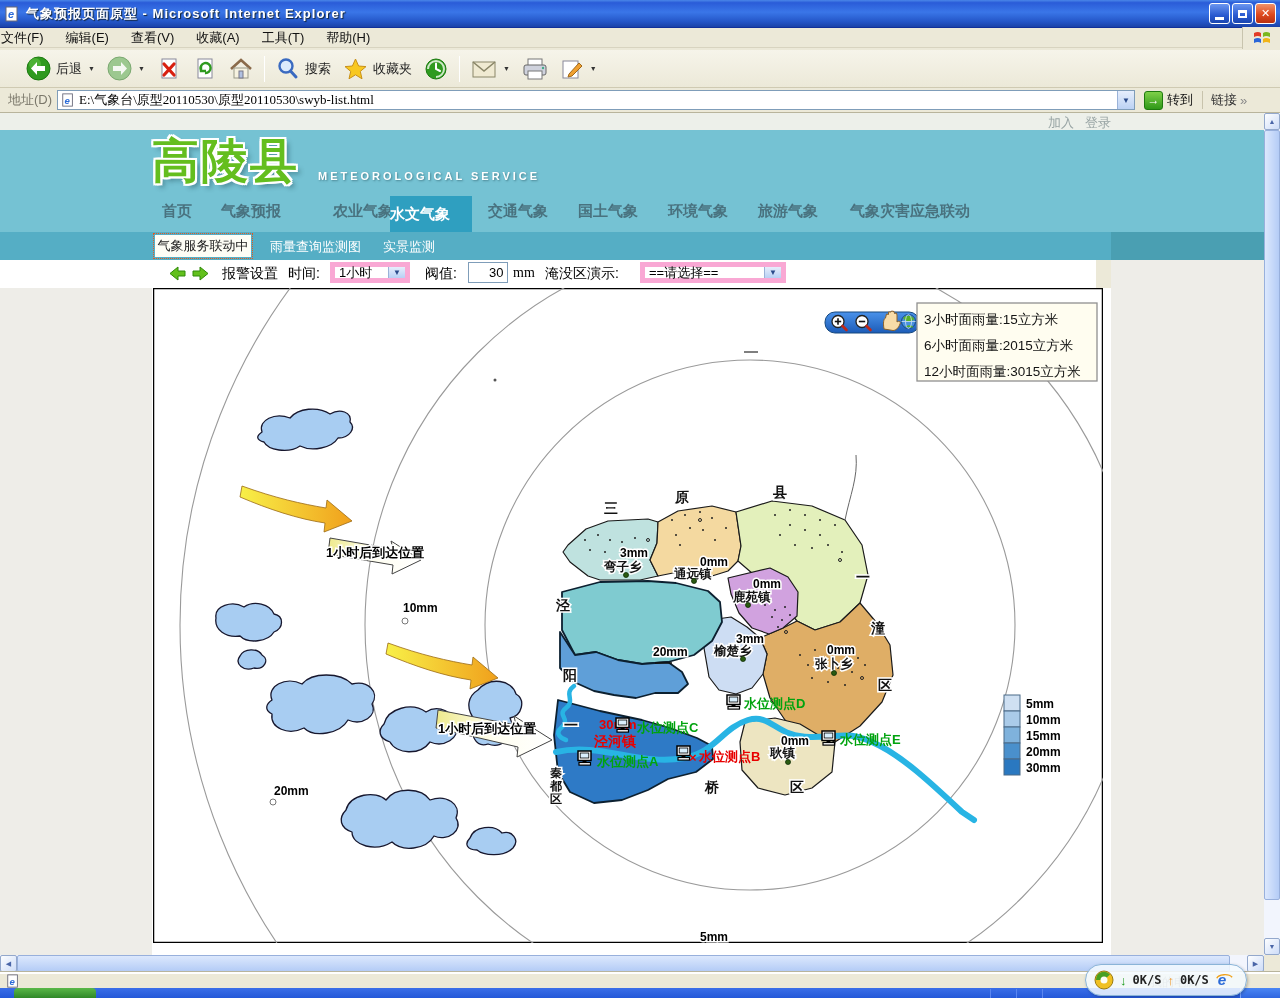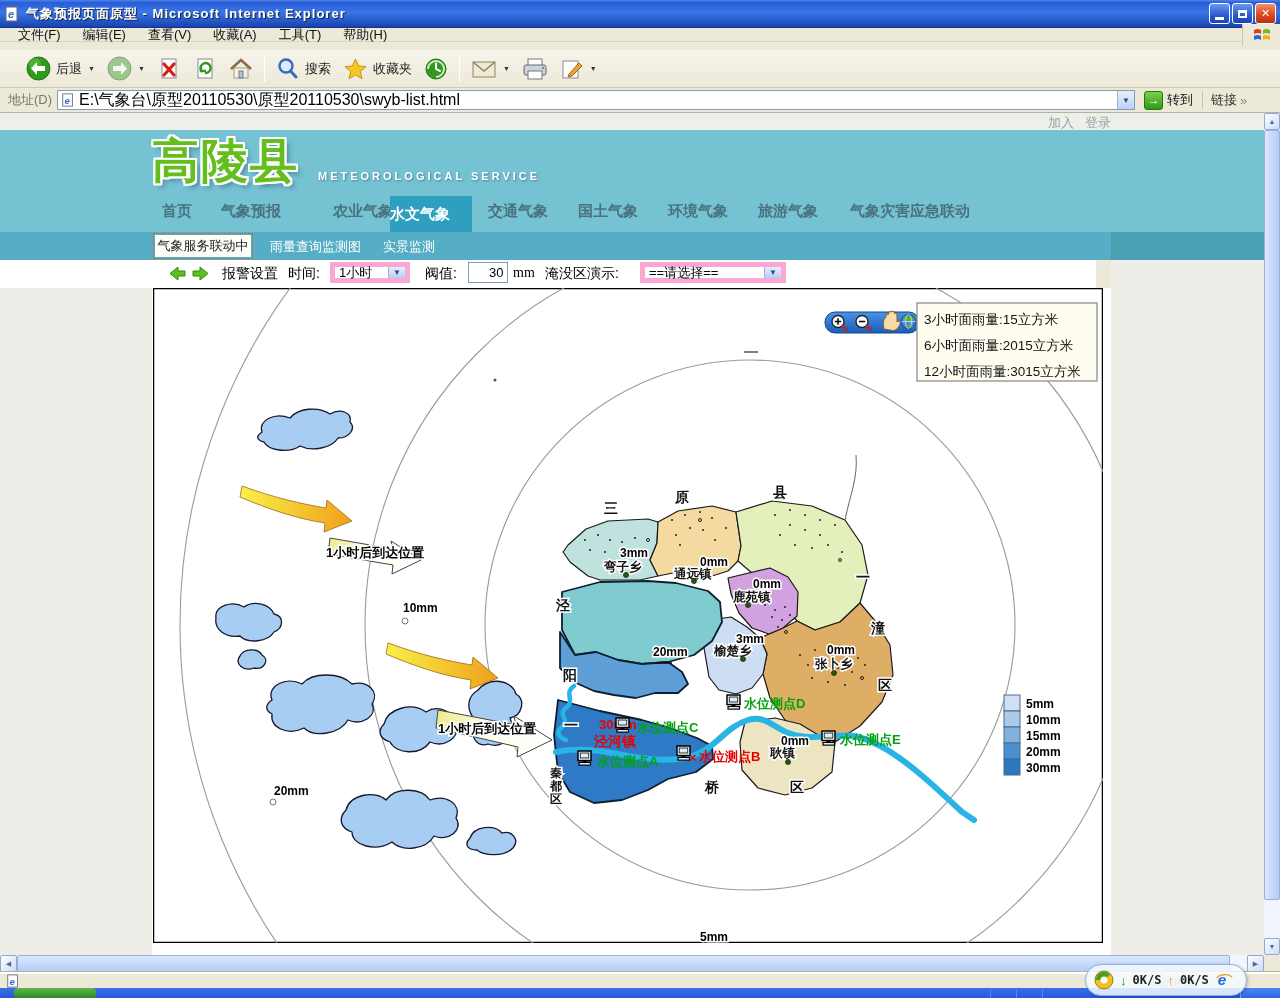--- a/index.html
+++ b/index.html
@@ -11,35 +11,35 @@
   .titlebar{left:0;top:0;width:1280px;height:28px;background:linear-gradient(180deg,#4a86e8 0%,#2a5cd8 10%,#3a76e8 45%,#2456c8 80%,#1a42a8 100%);display:flex;align-items:center;padding:0 4px;border-bottom:1px solid #10309a}
   .title-text{color:#fff;font-weight:bold;font-size:13px;margin-left:6px;text-shadow:1px 1px 1px #123;letter-spacing:1px;white-space:nowrap}
   .winbtns{margin-left:auto;display:flex;gap:2px}
   .winbtn{width:21px;height:21px;border-radius:3px;border:1px solid #fff;background:linear-gradient(180deg,#6a96f0,#2a5ad0 60%,#1a46b0);color:#fff;display:flex;align-items:center;justify-content:center;font-size:11px;font-weight:bold}
   .winbtn.close{background:linear-gradient(180deg,#f0926a,#df4a1f 55%,#b83010)}
   .minbar{width:9px;height:3px;background:#fff;margin-top:9px}
   .restbox{width:9px;height:8px;border:2px solid #fff;border-top-width:3px}
   .ie-doc{width:16px;height:16px}
 
   
-  .menubar{left:0;top:28px;width:1280px;height:14px;background:#ece9d8;border-bottom:1px solid #d8d4c0;display:flex;align-items:center;padding-left:18px;gap:22px}
+  .menubar{left:0;top:28px;width:1280px;height:20px;background:#ece9d8;border-bottom:1px solid #d8d4c0;display:flex;align-items:center;padding-left:1px;gap:22px}
   .menu-item{font-size:13px;color:#111}
   .winflag{margin-left:auto;width:38px;height:22px;border-left:1px solid #c8c4ae;display:flex;align-items:center;justify-content:center;background:#ece9d8}
 
   
   .toolbar{left:0;top:50px;width:1280px;height:38px;background:linear-gradient(180deg,#f6f4ea,#ece9d8);border-bottom:1px solid #cfcab2;display:flex;align-items:center;padding-left:20px}
   .tbtn{display:flex;align-items:center;gap:5px;padding:3px 6px;border-radius:3px;font-size:13px;color:#222}
   .tsep{width:1px;height:26px;background:#c8c3ac;border-right:1px solid #fff;margin:0 5px}
   .caret{font-size:7px;color:#333;margin-left:1px}
 
   
   .addrbar{left:0;top:88px;width:1280px;height:25px;background:#ece9d8;border-bottom:1px solid #b8b49c;display:flex;align-items:center;padding:0 4px;gap:5px}
   .addr-label{font-size:13px;color:#7a776a;margin-left:4px}
   .addr-input{flex:0 0 1078px;height:20px;background:#fff;border:1px solid #7f9db9;display:flex;align-items:center;padding-left:3px;gap:4px}
-  .addr-text{font-family:Liberation Sans, sans-serif;font-size:16px;color:#000;white-space:nowrap;overflow:hidden}
+  .addr-text{font-family:Liberation Serif, serif;font-size:13px;color:#000;white-space:nowrap;overflow:hidden}
   .addr-drop{margin-left:auto;width:17px;height:18px;background:linear-gradient(180deg,#e6eefc,#bcd2f4);border-left:1px solid #9ab2d8;display:flex;align-items:center;justify-content:center;font-size:8px;color:#2a4a8a}
   .go-btn{display:flex;align-items:center;gap:4px;font-size:13px;color:#111;padding:1px 4px}
   .go-ic{width:19px;height:19px;border-radius:3px;background:linear-gradient(180deg,#7ed048,#2f9818);border:1px solid #1e7a0e;color:#fff;font-weight:bold;display:flex;align-items:center;justify-content:center;font-size:12px}
   .links{display:flex;align-items:center;gap:3px;font-size:13px;color:#333;border-left:1px solid #c8c3ac;padding-left:8px}
 
   
   .account-row{left:0;top:113px;width:1264px;height:17px;background:#edf0ea;font-size:13px;color:#98a4a4}
   .account-row span{position:absolute;top:1px}
   .site-header{left:0;top:130px;width:1264px;height:102px;background:#75c2d3}
   .logo-cn{position:absolute;left:152px;top:0px;font-size:47px;font-weight:bold;color:#64be1e;text-shadow:2px 0 0 #fff,-2px 0 0 #fff,0 2px 0 #fff,0 -2px 0 #fff,2px 2px 0 #fff,-2px -2px 0 #fff,2px -2px 0 #fff,-2px 2px 0 #fff,4px 4px 5px rgba(20,60,70,.45);letter-spacing:2px}

